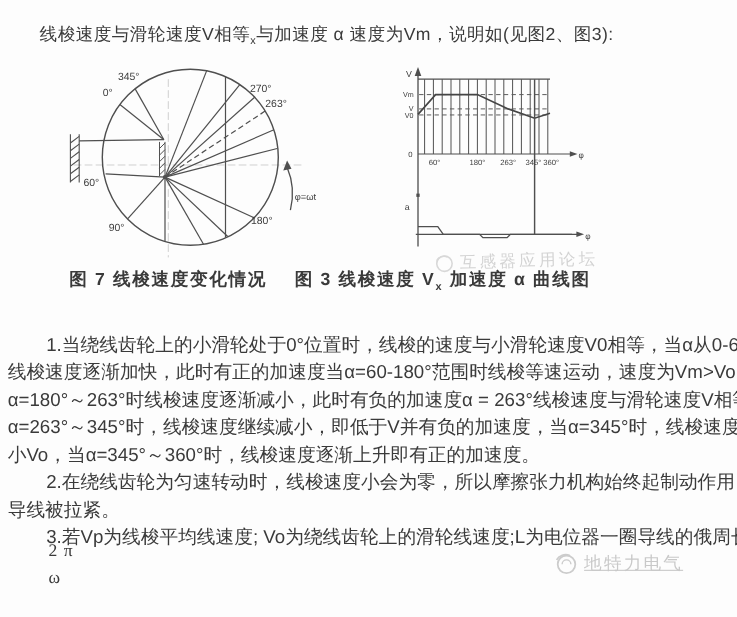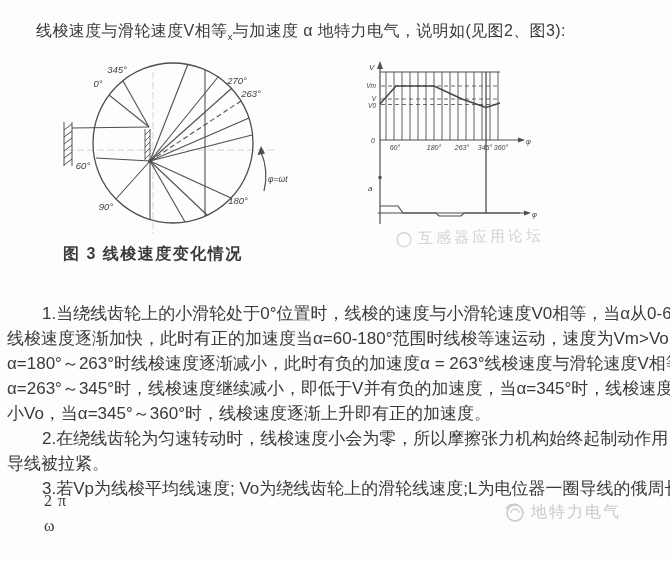--- a/index.html
+++ b/index.html
@@ -3,55 +3,55 @@
 <meta charset="utf-8">
 <style>
   html,body{margin:0;padding:0;background:#ffffff;}
   #page{
     position:relative;width:670px;height:561px;overflow:hidden;
     background:#fdfdfd;color:#3a3a3a;
     font-family:"Liberation Sans","DejaVu Sans",sans-serif;
   }
   .intro{position:absolute;left:36px;top:21px;font-size:16px;letter-spacing:.4px;white-space:nowrap;}
   sub{font-size:.62em;}
-  .figwrap{position:absolute;font-style:italic;}
+  .figwrap{position:absolute;}
   #fig2{left:55px;top:58px;}
   #fig3{left:360px;top:58px;}
   .caption{position:absolute;top:244px;font-size:16px;font-weight:bold;letter-spacing:1.5px;white-space:nowrap;z-index:2;}
   .cap2{left:63px;}
   .cap3{left:268px;}
   .wm-top{
     position:absolute;left:394px;top:227px;z-index:1;
     display:flex;align-items:center;gap:4px;
     color:#d3d3d3;font-size:15px;letter-spacing:3px;white-space:nowrap;
     transform:rotate(-1.5deg);
   }
   .wm-bottom{
     position:absolute;left:502px;top:500px;
     display:flex;align-items:center;gap:5px;
-    color:#c9c9c9;font-size:16px;letter-spacing:2px;white-space:nowrap;
+    color:#c9c9c9;font-size:16px;letter-spacing:2px;white-space:nowrap;text-decoration:underline;
   }
   .body-text{position:absolute;left:7px;top:301px;width:700px;font-size:17px;line-height:25px;}
   .line{white-space:nowrap;height:25px;}
   .indent{padding-left:35px;}
   .formula{
     position:absolute;left:28px;top:492px;
     display:flex;align-items:flex-end;
     font-family:"Liberation Serif","DejaVu Serif",serif;
     font-size:17px;color:#3a3a3a;letter-spacing:1px;
   }
   .frac{display:inline-flex;flex-direction:column;align-items:flex-start;gap:7px;margin-left:16px;font-size:16px;}
   svg text{fill:#3d3d3d;font-family:"Liberation Sans","DejaVu Sans",sans-serif;}
 </style>
 </head>
 <body>
 
 <div id="page">
 
-  <div class="intro"><span>线梭速度与滑轮速度V相等</span><sub>x</sub><span>与加速度 α 地特力电气，说明如(见图2、图3):</span></div>
+  <div class="intro"><span>线梭速度与滑轮速度V相等</span><sub>x</sub><span>与加速度 α 速度为Vm，说明如(见图2、图3):</span></div>
 
   <div class="figwrap" id="fig2">
     <svg width="300" height="180" viewBox="0 0 300 180">
 
       <g stroke="#c9c9c9" stroke-width="0.8" stroke-dasharray="7 3">
         <line x1="98" y1="14" x2="98" y2="176"></line>
         <line x1="12" y1="92" x2="222" y2="92"></line>
       </g>
 
       <circle cx="118" cy="85" r="80" fill="none" stroke="#4f4f4f" stroke-width="1.3"></circle>
@@ -175,21 +175,22 @@
   </div>
 
   <div class="wm-top">
     <svg width="20" height="20">
       <circle cx="10" cy="11" r="7" fill="none" stroke="#d8d8d8" stroke-width="1.4"></circle>
       <path d="M3 8 a7 6 0 0 1 10 -3" fill="none" stroke="#d8d8d8" stroke-width="1.4"></path>
     </svg>
     <span>互感器应用论坛</span>
   </div>
 
-  <div class="caption cap2">图 3 线梭速度变化情况</div>
+  <div class="caption cap2">图 7 线梭速度变化情况</div>
+  <div class="caption cap3"><span>图 3 线梭速度 V</span><sub>x</sub><span> 加速度 α 曲线图</span></div>
 
   <div class="body-text">
     <div class="line indent">1.当绕线齿轮上的小滑轮处于0°位置时，线梭的速度与小滑轮速度V0相等，当α从0-60°时</div>
     <div class="line">线梭速度逐渐加快，此时有正的加速度当α=60-180°范围时线梭等速运动，速度为Vm&gt;Vo。当</div>
     <div class="line">α=180°～263°时线梭速度逐渐减小，此时有负的加速度α = 263°线梭速度与滑轮速度V相等，当</div>
     <div class="line">α=263°～345°时，线梭速度继续减小，即低于V并有负的加速度，当α=345°时，线梭速度为最</div>
     <div class="line">小Vo，当α=345°～360°时，线梭速度逐渐上升即有正的加速度。</div>
     <div class="line indent">2.在绕线齿轮为匀速转动时，线梭速度小会为零，所以摩擦张力机构始终起制动作用，保持</div>
     <div class="line">导线被拉紧。</div>
     <div class="line indent">3.若Vp为线梭平均线速度; Vo为绕线齿轮上的滑轮线速度;L为电位器一圈导线的俄周长，则</div>

